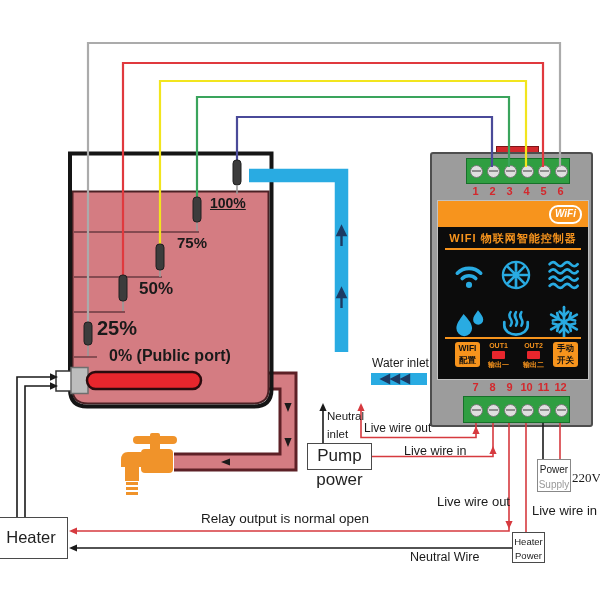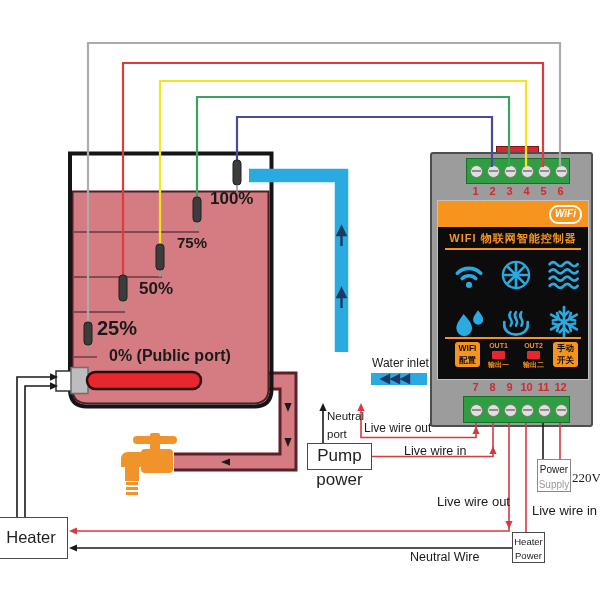--- a/index.html
+++ b/index.html
@@ -273,37 +273,38 @@
     <g fill="#d63a3f">
       <polygon points="361,403 357.4,411 364.6,411"></polygon>
       <polygon points="476,426 472.4,434 479.6,434"></polygon>
       <polygon points="493,446 489.4,454 496.6,454"></polygon>
       <polygon points="509,529 505.4,521 512.6,521"></polygon>
       <polygon points="69,531 77,527.4 77,534.6"></polygon>
     </g>
   </svg>
 
 
-  <div class="lbl b" style="left:210px;top:189px;font-size:17px;">100%</div>
+  <div class="lbl b" style="left:210px;top:195px;font-size:14px;text-decoration:underline;">100%</div>
   <div class="lbl b" style="left:177px;top:234px;font-size:15px;">75%</div>
   <div class="lbl b" style="left:139px;top:279px;font-size:17px;">50%</div>
   <div class="lbl b" style="left:97px;top:316px;font-size:20px;">25%</div>
   <div class="lbl b" style="left:109px;top:346px;font-size:16px;">0% (Public port)</div>
 
   <div class="lbl" style="left:372px;top:356px;font-size:12px;">Water inlet</div>
 
   <div class="lbl" style="left:327px;top:408px;font-size:11.5px;line-height:1.55;">
     <span style="display:block">Neutral</span>
-    <span style="display:block">port</span>
+    <span style="display:block">inlet</span>
   </div>
 
   <div class="lbl" style="left:364px;top:421px;font-size:12px;">Live wire out</div>
   <div class="lbl" style="left:404px;top:444px;font-size:12.5px;">Live wire in</div>
   <div class="lbl" style="left:437px;top:494px;font-size:13px;">Live wire out</div>
   <div class="lbl" style="left:532px;top:503px;font-size:13px;">Live wire in</div>
+  <div class="lbl" style="left:201px;top:511px;font-size:13.5px;">Relay output is normal open</div>
   <div class="lbl" style="left:410px;top:550px;font-size:12.5px;">Neutral Wire</div>
   <div class="lbl" style="left:572px;top:470px;font-size:13px;font-family:Liberation Serif, serif;">220V</div>
 
 
   <div class="box" style="left:307px;top:443px;width:65px;height:27px;font-size:17px;line-height:24px;">Pump power</div>
 
   <div class="box" style="left:-6px;top:517px;width:74px;height:42px;font-size:16.5px;line-height:39px;">Heater</div>
 
   <div class="box" style="left:512px;top:532px;width:33px;height:31px;font-size:9.5px;line-height:1.45;padding-top:2px;">
     <span class="ln">Heater</span>

